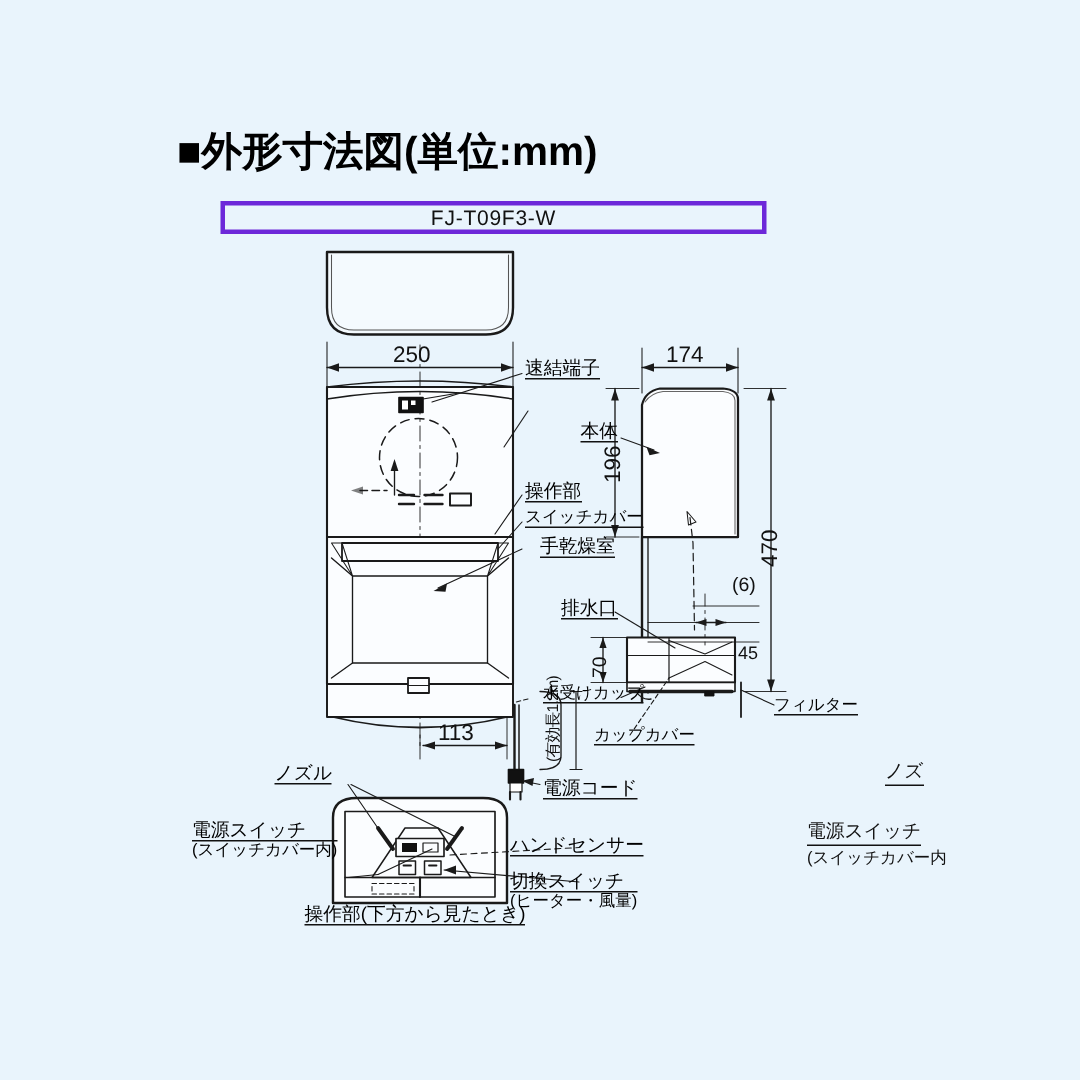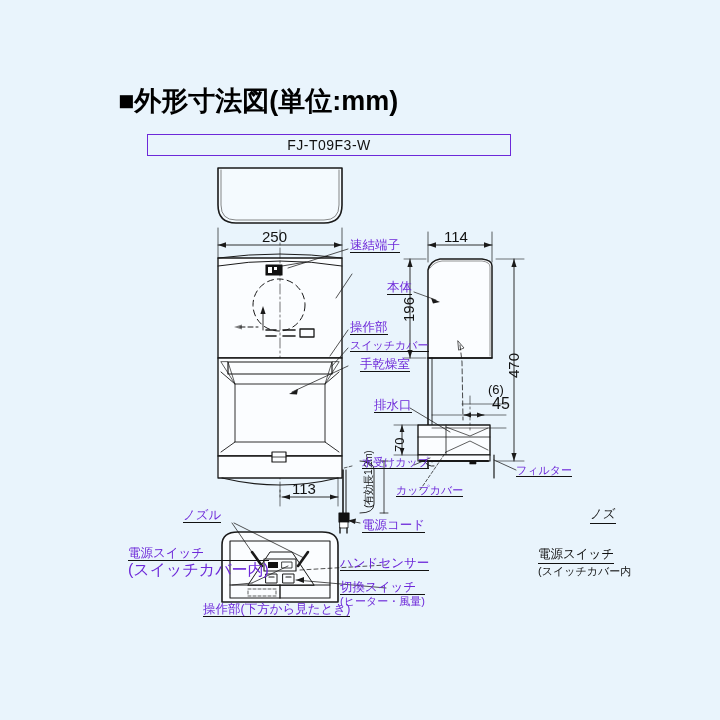--- a/index.html
+++ b/index.html
@@ -30,41 +30,41 @@
     letter-spacing: 0px;
     color: #000;
     white-space: nowrap;
   }
   .model-box {
     position: absolute;
     left: 147px;
     top: 134px;
     width: 364px;
     height: 22px;
-    border: 1px solid #6d28d9;
+    border: 3px solid #6d28d9;
     box-sizing: border-box;
     display: flex;
     align-items: center;
     justify-content: center;
   }
   .model-box span {
     font-size: 14px;
     color: #111;
     letter-spacing: 0.5px;
   }
   svg.draw {
     position: absolute;
     left: 0; top: 0;
     width: 720px;
     height: 720px;
   }
   .lbl {
     position: absolute;
     font-size: 12.5px;
-    color: #6d28d9;
+    color: #000000;
     white-space: nowrap;
     border-bottom: 1px solid #111;
     line-height: 1.12;
     padding-bottom: 0px;
   }
   .lbl.two {
     border-bottom: none;
     text-align: left;
   }
   .lbl.two .l1 {
@@ -330,25 +330,25 @@
 
         <line x1="300" y1="570" x2="386" y2="565" stroke-dasharray="4,3"></line>
 
         <line x1="296" y1="580" x2="386" y2="588"></line>
       </g>
 
     </g>
   </svg>
 
   <div class="dim" style="left:262px; top:228px;">250</div>
-  <div class="dim" style="left:444px; top:228px;">114</div>
+  <div class="dim" style="left:444px; top:228px;">174</div>
   <div class="dim v" style="left:400px; top:322px;">196</div>
   <div class="dim v" style="left:505px; top:378px;">470</div>
   <div class="dim" style="left:488px; top:382px; font-size:13px;">(6)</div>
-  <div class="dim" style="left:492px; top:395px; font-size:16px;">45</div>
+  <div class="dim" style="left:492px; top:428px; font-size:12px;">45</div>
   <div class="dim v" style="left:392px; top:452px; font-size:13px;">70</div>
   <div class="dim" style="left:292px; top:480px;">113</div>
 
   <div class="cordlen" style="left:362px; top:508px;">(有効長1.2m)</div>
 
   <div class="lbl" style="left:350px; top:238px;">速結端子</div>
   <div class="lbl" style="left:355px; top:280px;margin-left:32px;">本体</div>
   <div class="lbl" style="left:350px; top:320px;">操作部</div>
   <div class="lbl sm" style="left:350px; top:339px;">スイッチカバー</div>
   <div class="lbl" style="left:360px; top:357px;">手乾燥室</div>
@@ -356,21 +356,21 @@
   <div class="lbl" style="left:374px; top:398px;">排水口</div>
   <div class="lbl sm" style="left:362px; top:456px;">水受けカップ</div>
   <div class="lbl sm" style="left:396px; top:484px;">カップカバー</div>
   <div class="lbl sm" style="left:516px; top:464px;">フィルター</div>
   <div class="lbl" style="left:362px; top:518px;">電源コード</div>
 
   <div class="lbl" style="left:183px; top:508px;">ノズル</div>
 
   <div class="lbl two" style="left:128px; top:546px;">
     <span class="l1">電源スイッチ</span>
-    <span class="l2 sm" style="font-size:16px;">(スイッチカバー内)</span>
+    <span class="l2 sm" style="font-size:11px;">(スイッチカバー内)</span>
   </div>
 
   <div class="lbl" style="left:340px; top:556px;">ハンドセンサー</div>
 
   <div class="lbl" style="left:203px; top:602px;">操作部(下方から見たとき)</div>
 
   <div class="lbl two" style="left:340px; top:580px;">
     <span class="l1">切換スイッチ</span>
     <span class="l2" style="font-size:11px;">(ヒーター・風量)</span>
   </div>

